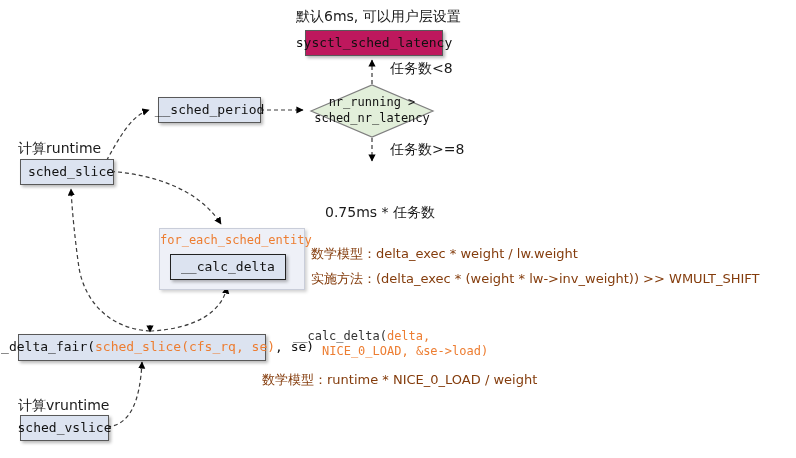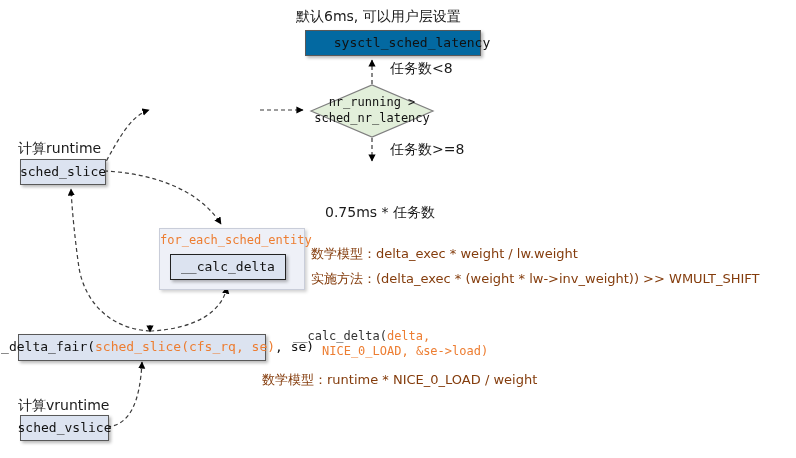--- a/index.html
+++ b/index.html
@@ -6,21 +6,21 @@
   #canvas{position:relative;width:796px;height:458px;background:#ffffff;overflow:hidden;
           font-family:"DejaVu Sans",sans-serif;}
   svg.layer{position:absolute;left:0;top:0;width:796px;height:458px;pointer-events:none;}
   .conn{fill:none;stroke:#3a3a3a;stroke-width:1.2;stroke-dasharray:4 3;}
   .diamond{fill:#e2efda;stroke:#7f7f7f;stroke-width:1.2;}
   .node{position:absolute;display:flex;align-items:center;justify-content:center;
         font-family:"DejaVu Sans Mono",monospace;font-size:13px;color:#111;
         border:1px solid #595959;box-shadow:2px 2px 3px rgba(0,0,0,0.28);
         text-align:center;line-height:1.25;white-space:nowrap;}
   .blue{background:#dce3f0;}
-  .cream{background:#0369a1;padding-left:38px;}
+  .cream{background:#be185d;}
   .container-box{position:absolute;background:#eef0f7;border:1px solid #c9cdd9;
         box-shadow:2px 2px 3px rgba(0,0,0,0.18);}
   .foreach-label{position:absolute;left:0;right:0;top:4px;text-align:center;
         font-family:"DejaVu Sans Mono",monospace;font-size:12px;color:#ed7d31;}
   .cn-label{position:absolute;font-size:14px;color:#1a1a1a;white-space:nowrap;}
   .formula{position:absolute;font-size:13px;color:#843c0c;white-space:nowrap;}
   .callnote{position:absolute;font-family:"DejaVu Sans Mono",monospace;font-size:12px;
         color:#333;white-space:nowrap;}
   .orange{color:#ed7d31;}
   .dtext{position:absolute;font-family:"DejaVu Sans Mono",monospace;font-size:12px;
@@ -71,24 +71,27 @@
     <div>nr_running &gt;</div>
     <div>sched_nr_latency</div>
   </div>
 
   <div class="cn-label" style="left:390px;top:141px;">任务数&gt;=8</div>
 
 
   <div class="cn-label" style="left:325px;top:204px;">0.75ms * 任务数</div>
 
 
+  <div class="node blue" style="left:158px;top:97px;width:101px;height:24px;">
+    <span>__sched_period</span>
+  </div>
 
   <div class="cn-label" style="left:18px;top:140px;">计算runtime</div>
 
-  <div class="node blue" style="left:20px;top:159px;width:84px;height:24px;">
+  <div class="node blue" style="left:20px;top:159px;width:84px;height:24px;padding-left:8px;">
     <span>sched_slice</span>
   </div>
 
   <div class="container-box" style="left:159px;top:228px;width:144px;height:60px;">
     <div class="foreach-label">for_each_sched_entity</div>
     <div class="node blue" style="left:10px;top:25px;width:114px;height:24px;border-color:#222;">
       <span>__calc_delta</span>
     </div>
   </div>
 

